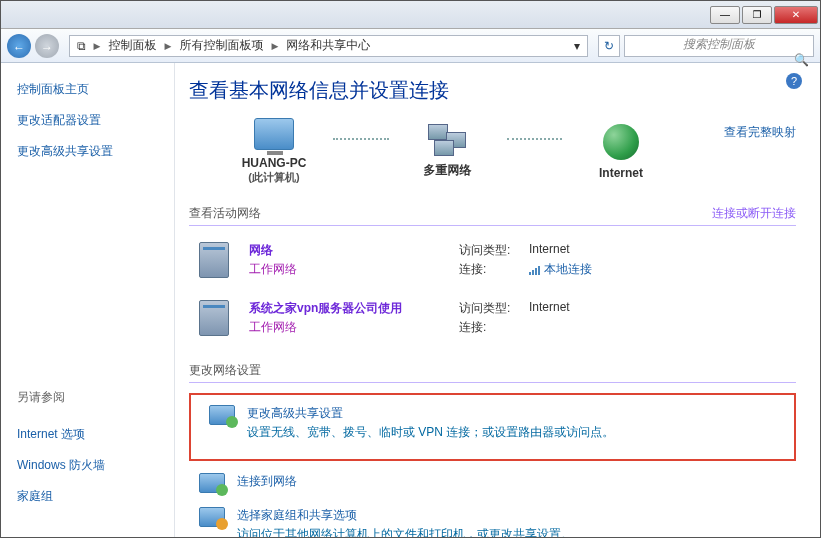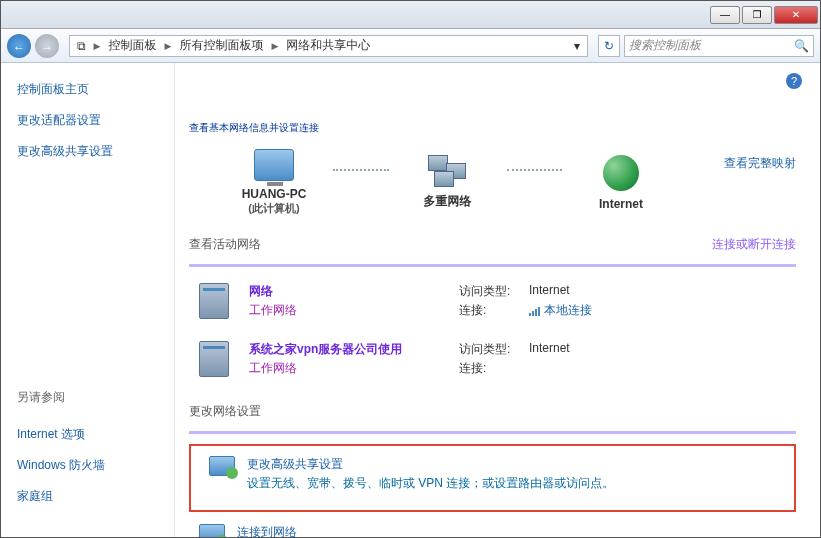--- a/index.html
+++ b/index.html
@@ -8,43 +8,43 @@
 .winbtn { width: 30px; height: 18px; border: 1px solid #888; background: linear-gradient(#f8f8f8,#e0e0e0); margin-left: 2px; display: flex; align-items: center; justify-content: center; font-size: 10px; border-radius: 2px; }
 .winbtn.close { background: linear-gradient(#e57373,#c62828); color: #fff; width: 44px; }
 .navbar { height: 34px; background: linear-gradient(#fafcfd,#e7eef8); border-bottom: 1px solid #b8c4d4; display: flex; align-items: center; padding: 0 6px; gap: 4px; }
 .navbtn { width: 24px; height: 24px; border-radius: 50%; background: radial-gradient(#5fa9e8,#2f6fb3); color: #fff; display: flex; align-items: center; justify-content: center; font-size: 12px; }
 .navbtn.fwd { background: radial-gradient(#d0d6dd,#a0a8b2); }
 .breadcrumb { flex: 1; height: 22px; border: 1px solid #b0b8c4; background: #fff; display: flex; align-items: center; padding: 0 4px; gap: 2px; margin: 0 6px; }
 .breadcrumb span { color: #333; padding: 0 3px; }
 .breadcrumb .sep { color: #666; font-size: 9px; }
 .bc-dd { margin-left: auto; color: #666; }
 .refresh { width: 22px; height: 22px; border: 1px solid #b0b8c4; background: #fff; display: flex; align-items: center; justify-content: center; color: #2060a0; }
-.search { width: 190px; height: 22px; border: 1px solid #b0b8c4; background: #fff; display: flex; align-items: center; padding: 0 4px; color: #888; font-style: italic; }
+.search { width: 190px; height: 22px; border: 1px solid #b0b8c4; background: #fff; display: flex; align-items: center; padding: 0 4px; color: #888; font-style: italic; flex-direction: column; }
 .search .sicon { margin-left: auto; font-style: normal; color: #555; }
 .body { display: flex; height: calc(100% - 62px); }
 .sidebar { width: 174px; background: #fff; border-right: 1px solid #e0e4ea; padding: 18px 16px; display: flex; flex-direction: column; }
 .sidebar a { color: #1a5fa8; text-decoration: none; margin-bottom: 14px; display: block; }
 .sidebar .sep-spacer { flex: 1; }
 .sidebar .see-also { color: #666; margin-bottom: 20px; }
 .content { flex: 1; padding: 14px 24px 10px 14px; overflow: hidden; position: relative; }
 .help-icon { position: absolute; top: 10px; right: 18px; width: 16px; height: 16px; border-radius: 50%; background: #3b78c4; color: #fff; font-size: 11px; display: flex; align-items: center; justify-content: center; }
-h1 { font-size: 10px; color: #003399; font-weight: normal; margin-bottom: 14px; margin-top: 44px; }
+h1 { font-size: 20px; color: #003399; font-weight: normal; margin-bottom: 14px; }
 .map { display: flex; align-items: center; justify-content: space-between; padding: 0 30px 10px 30px; font-weight: bold; }
 .map-node { text-align: center; width: 110px; }
 .map-node .lbl { margin-top: 6px; color: #333; }
 .map-node .sub { color: #555; font-size: 11px; }
 .map-line { flex: 1; border-top: 2px dotted #8aa; height: 0; margin: 0 4px 26px 4px; }
 .map-right { color: #1a5fa8; text-align: right; }
 .icon-pc { width: 40px; height: 32px; margin: 0 auto; background: linear-gradient(#9cc8ec,#4a8dc8); border: 1px solid #3a7ab0; border-radius: 3px; position: relative; }
 .icon-pc::after { content:''; position:absolute; bottom:-6px; left:12px; width:16px; height:4px; background:#888; }
 .icon-multi { width: 40px; height: 32px; margin: 0 auto; position: relative; }
 .icon-multi .m { position:absolute; width:20px; height:16px; background:linear-gradient(#bcd,#79a); border:1px solid #568; }
 .icon-multi .m1{top:0;left:0;} .icon-multi .m2{top:8px;left:18px;} .icon-multi .m3{top:16px;left:6px;}
 .icon-globe { width: 36px; height: 36px; margin: 0 auto; border-radius: 50%; background: radial-gradient(circle at 30% 30%, #8ed49a, #2f9e4a 60%, #176b2e); position: relative; }
-.section-hdr { color: #555; border-bottom: 3px solid #c4b5fd; padding-bottom: 11px; margin: 10px 0 10px 0; display: flex; align-items: center; }
+.section-hdr { color: #555; border-bottom: 1px solid #c4b5fd; padding-bottom: 3px; margin: 10px 0 10px 0; display: flex; align-items: center; }
 .section-hdr .rlink { margin-left: auto; color: #8b5cf6; }
 .netrow { display: flex; align-items: flex-start; padding: 6px 0 14px 10px; }
 .netrow .nicon { width: 38px; height: 38px; margin-right: 12px; }
 .server-icon { width: 30px; height: 36px; background: linear-gradient(#b9c7d8,#7e95b0); border: 1px solid #5a738c; border-radius: 2px; position:relative; }
 .server-icon::before{content:'';position:absolute;top:4px;left:3px;right:3px;height:3px;background:#4a88c0;}
 .netrow .ninfo { width: 210px; }
 .netrow .ninfo b { color: #6d28d9; font-weight: bold; display:block; margin-bottom:2px; }
 .netrow .ninfo a { color: #a21caf; text-decoration: none; }
 .netrow .nprops { flex:1; }
 .netrow .nprops .prow { display:flex; margin-bottom:2px; }

